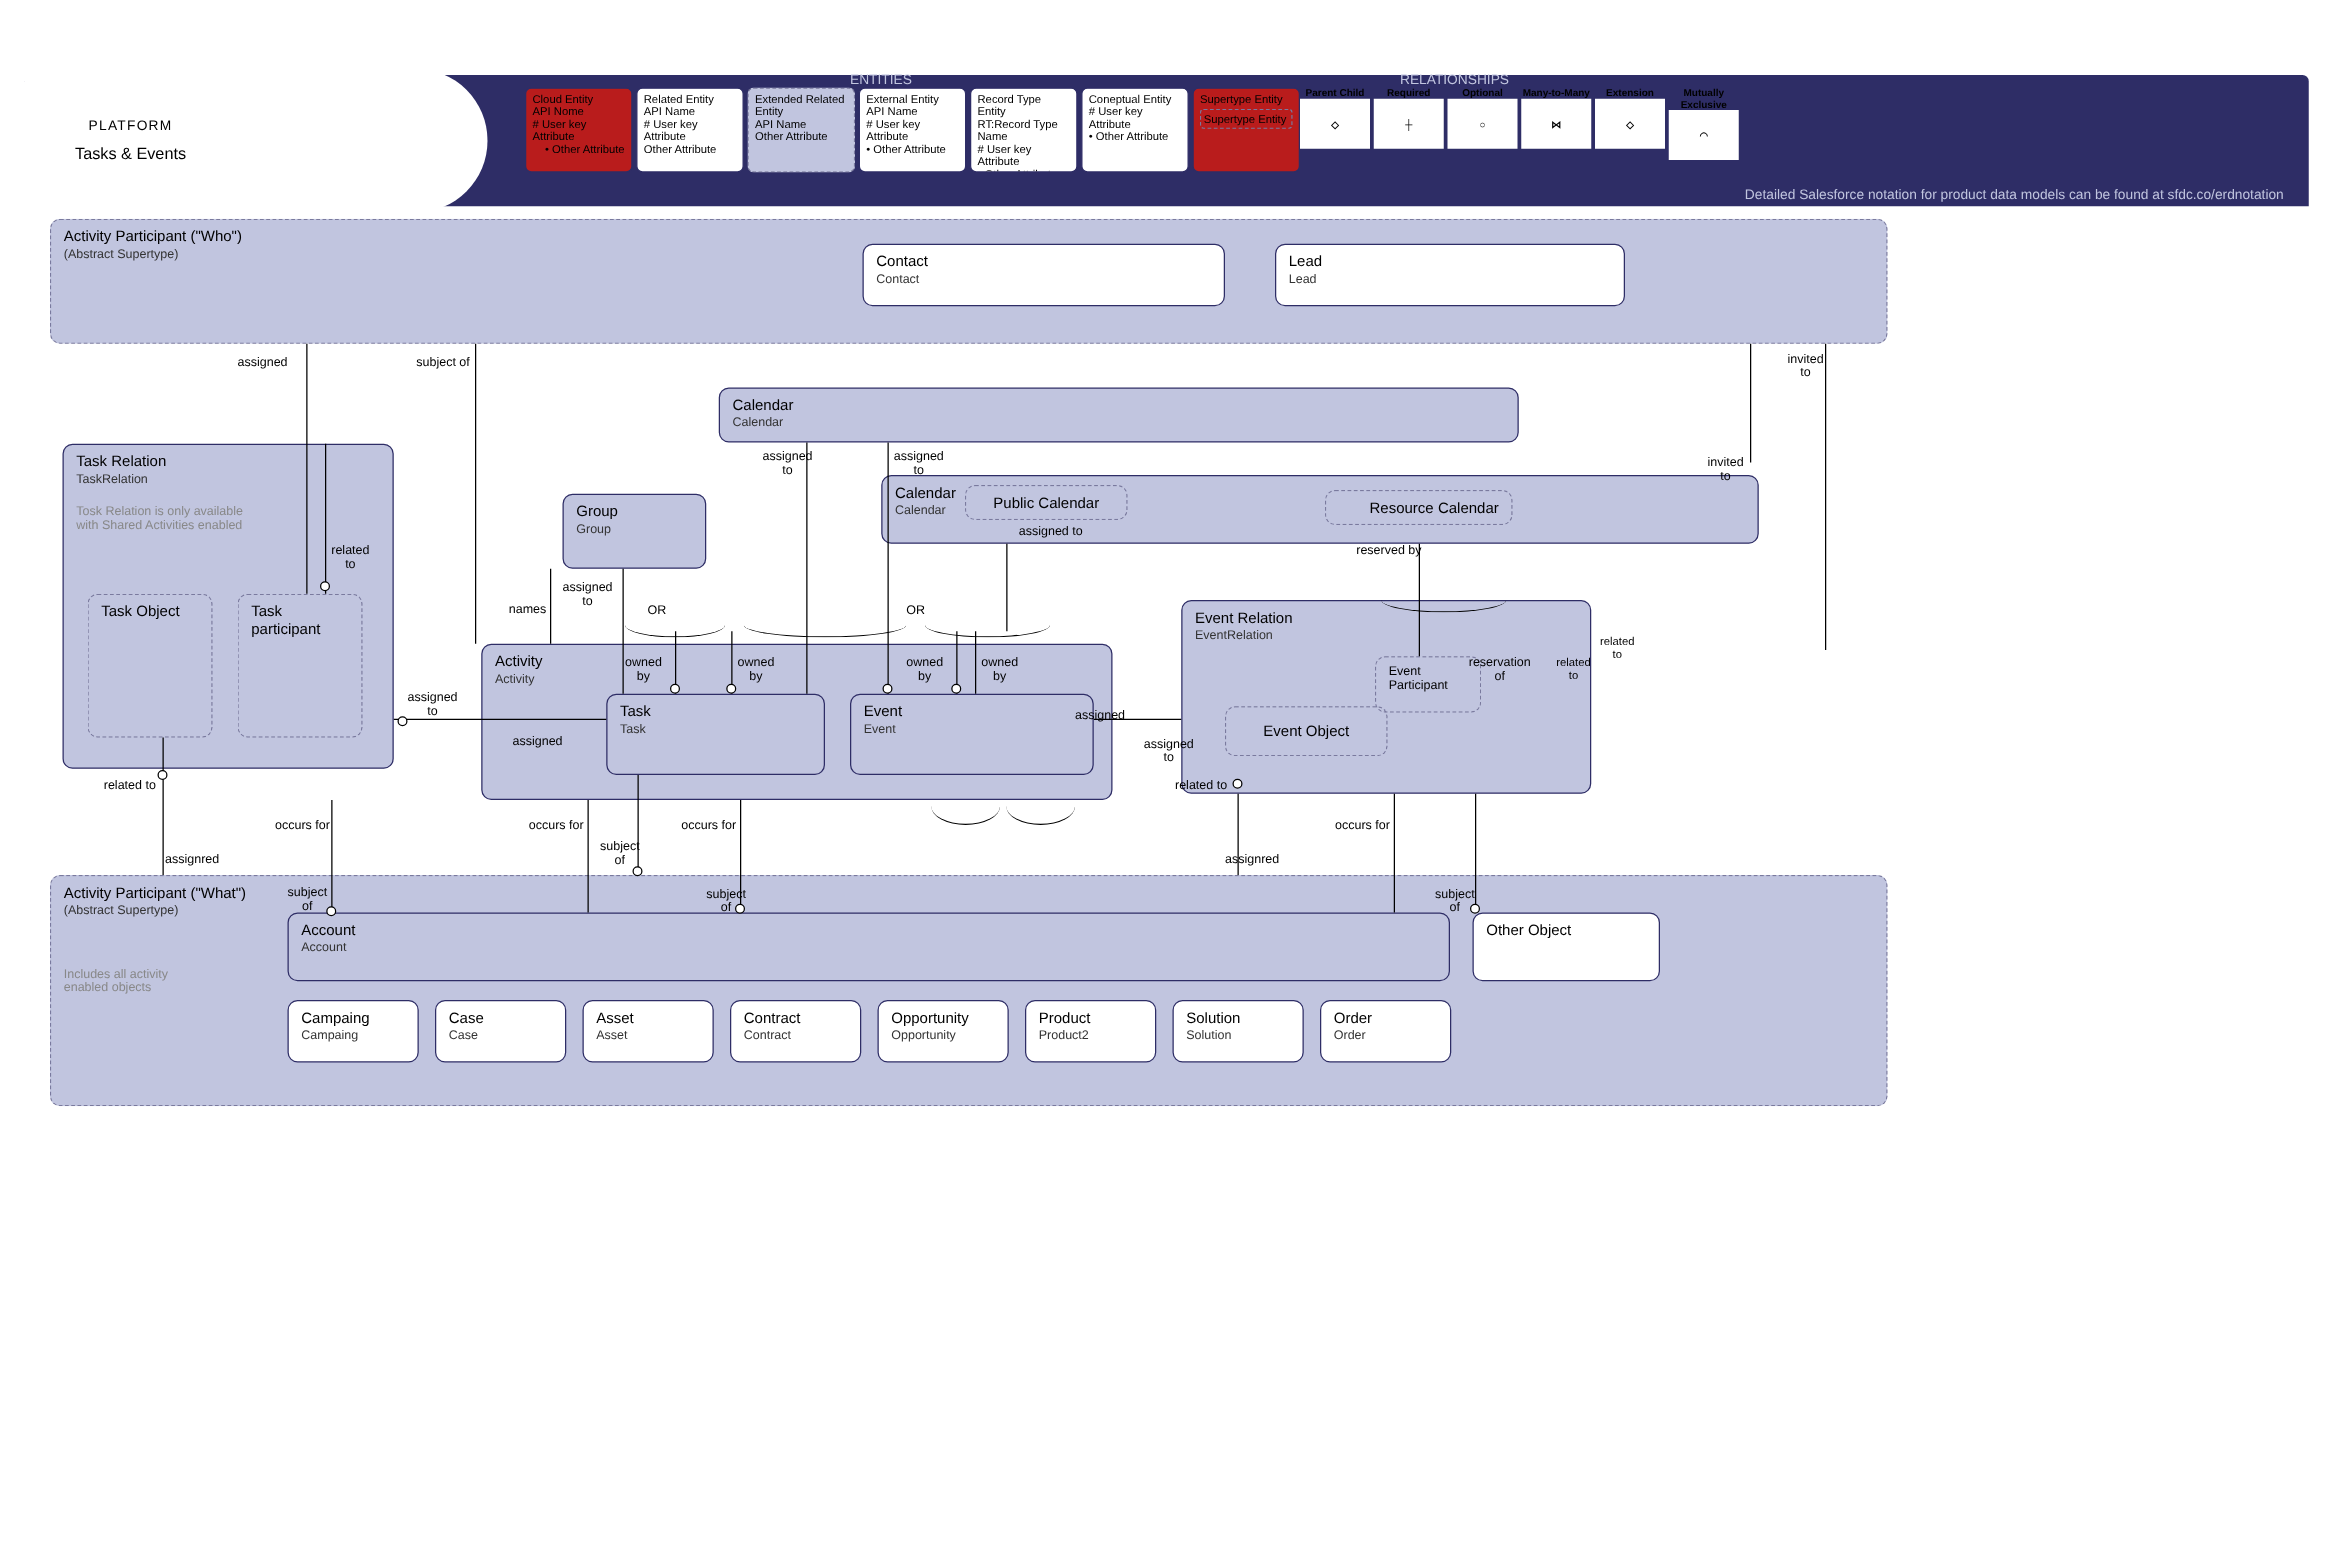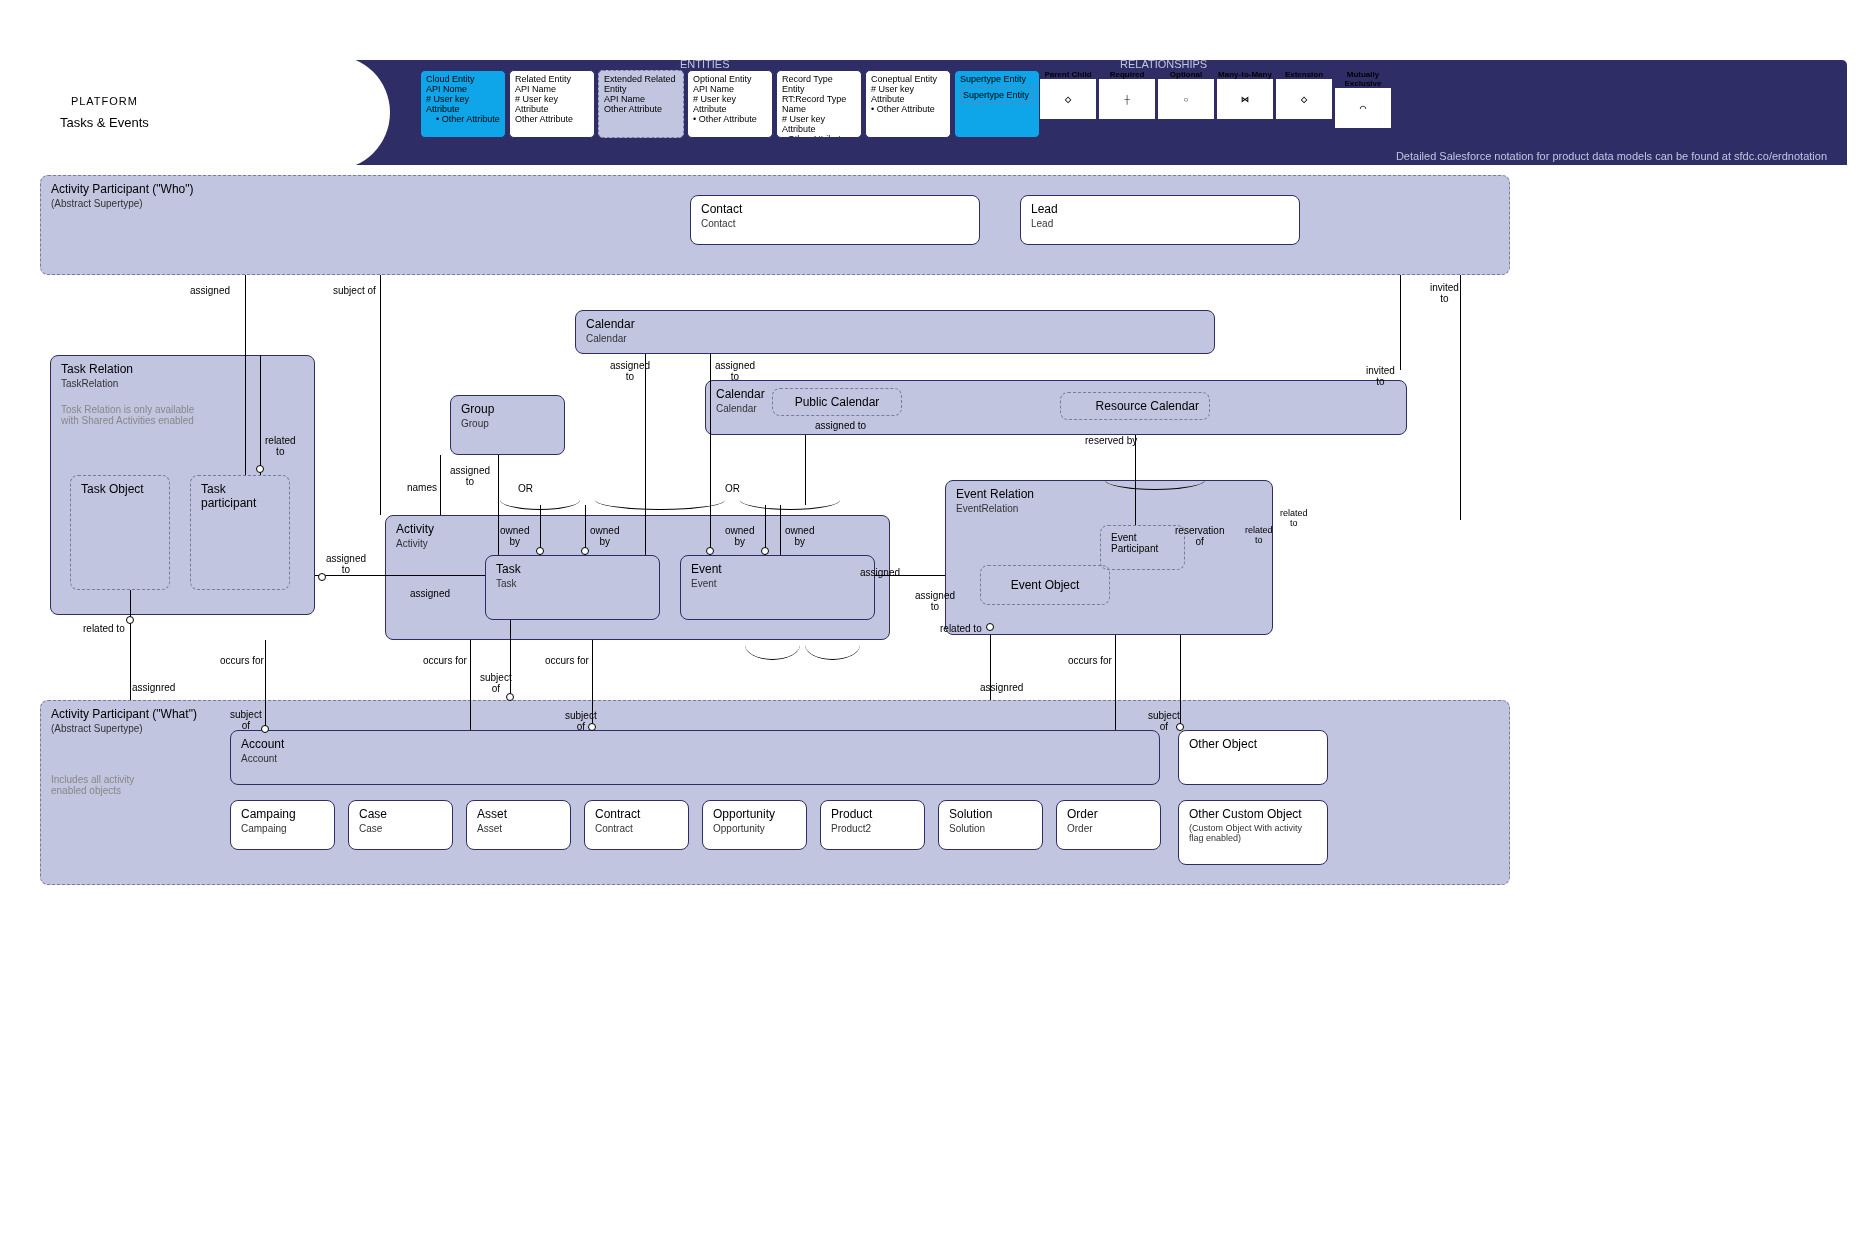--- a/index.html
+++ b/index.html
@@ -7,21 +7,21 @@
 .header { position: absolute; top: 60px; left: 20px; right: 20px; height: 105px; background: #2e2d66; border-radius: 5px 5px 0 0; }
 .logo-area { position: absolute; top: -5px; left: 0; width: 370px; height: 115px; background: #fff; border-radius: 0 60px 60px 0; display: flex; align-items: center; }
 .salesforce-cloud { position: relative; width: 170px; height: 105px; margin-left: 20px; }
 .cloud-shape { width: 170px; height: 105px; background: #00a1e0; border-radius: 50px 50px 50px 50px / 40px 40px 40px 40px; position: relative; display: flex; align-items: center; justify-content: center; }
 .cloud-text { color: #fff; font-size: 22px; font-style: italic; font-weight: bold; letter-spacing: -1px; }
 .platform-text { margin-left: 40px; text-align: center; }
 .platform-title { font-size: 11px; letter-spacing: 1px; margin-bottom: 8px; }
 .platform-subtitle { font-size: 13px; }
 .legend-entities { position: absolute; top: 10px; left: 400px; width: 620px; display: flex; gap: 3px; }
 .legend-entity-box { background: #fff; border: 1px solid #2e2d66; border-radius: 5px; padding: 3px 5px; font-size: 9px; width: 100px; height: 68px; overflow: hidden; }
-.legend-entity-box.cloud { background: #0ea5e9; }
+.legend-entity-box.cloud { background: #b91c1c; }
 .entities-label { position: absolute; top: -2px; left: 660px; color: #c1c5df; font-size: 11px; z-index: 2; }
 .relationships-label { position: absolute; top: -2px; left: 1100px; color: #c1c5df; font-size: 11px; z-index: 2; }
 .legend-relationships { position: absolute; top: 10px; left: 1020px; width: 470px; display: flex; gap: 3px; font-size: 8px; color: #000; font-weight: bold; }
 .rel-item { background: transparent; text-align: center; width: 56px; font-size: 8px; }
 .rel-icon { background: #fff; height: 40px; display: flex; align-items: center; justify-content: center; }
 .footer-note { position: absolute; bottom: 3px; right: 20px; color: #c1c5df; font-size: 11px; }
 
 .diagram { position: absolute; top: 175px; left: 20px; right: 20px; bottom: 20px; }
 .box { position: absolute; border-radius: 8px; padding: 6px 10px; }
 .entity { background: #fff; border: 1px solid #2e2d66; }
@@ -66,21 +66,21 @@
       <div>API Name</div>
       <div># User key Attribute</div>
       <div>Other Attribute</div>
     </div>
     <div class="legend-entity-box" style="border:1px dashed #7a7a9e;background:#c1c5df">
       <div>Extended Related Entity</div>
       <div>API Name</div>
       <div>Other Attribute</div>
     </div>
     <div class="legend-entity-box">
-      <div>Optional Entity</div>
+      <div>External Entity</div>
       <div>API Name</div>
       <div># User key Attribute</div>
       <div>• Other Attribute</div>
     </div>
     <div class="legend-entity-box">
       <div>Record Type Entity</div>
       <div>RT:Record Type Name</div>
       <div># User key Attribute</div>
       <div>• Other Attribute</div>
     </div>
@@ -232,24 +232,20 @@
     <div class="box-title">Product</div>
       <div class="box-sub">Product2</div>
   </div>
   <div class="box entity" style="top:625px;left:918px;width:105px;height:50px">
     <div class="box-title">Solution</div>
       <div class="box-sub">Solution</div>
   </div>
   <div class="box entity" style="top:625px;left:1036px;width:105px;height:50px">
     <div class="box-title">Order</div>
       <div class="box-sub">Order</div>
-  </div>
-  <div class="box entity" style="top:625px;left:1158px;width:150px;height:65px">
-    <div class="box-title">Other Custom Object</div>
-      <div class="box-sub" style="font-size:9px">(Custom Object With activity flag enabled)</div>
   </div>
 
   <div class="vline line" style="top:100px;left:225px;height:200px"></div>
   <div class="label" style="top:110px;left:170px">assigned</div>
 
   <div class="vline line" style="top:100px;left:360px;height:240px"></div>
   <div class="label" style="top:110px;left:313px">subject of</div>
 
   <div class="vline line" style="top:100px;left:1440px;height:245px"></div>
   <div class="label" style="top:107px;left:1410px;text-align:center">invited<br>to</div>

